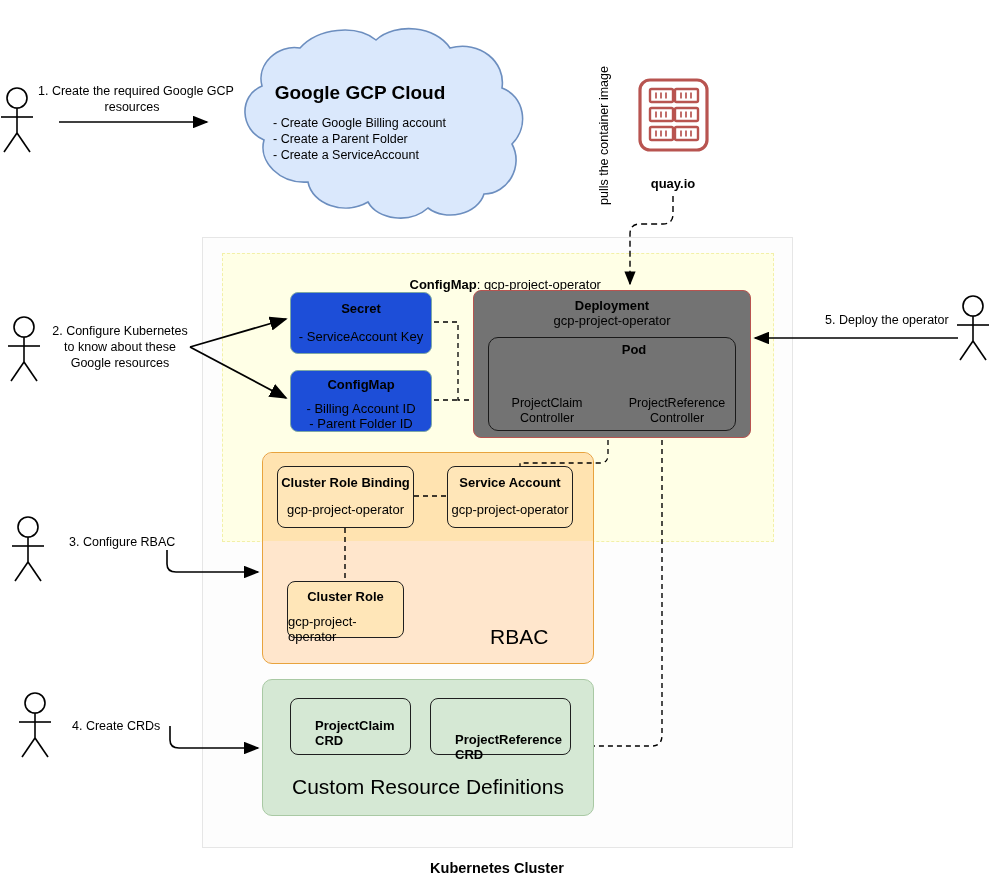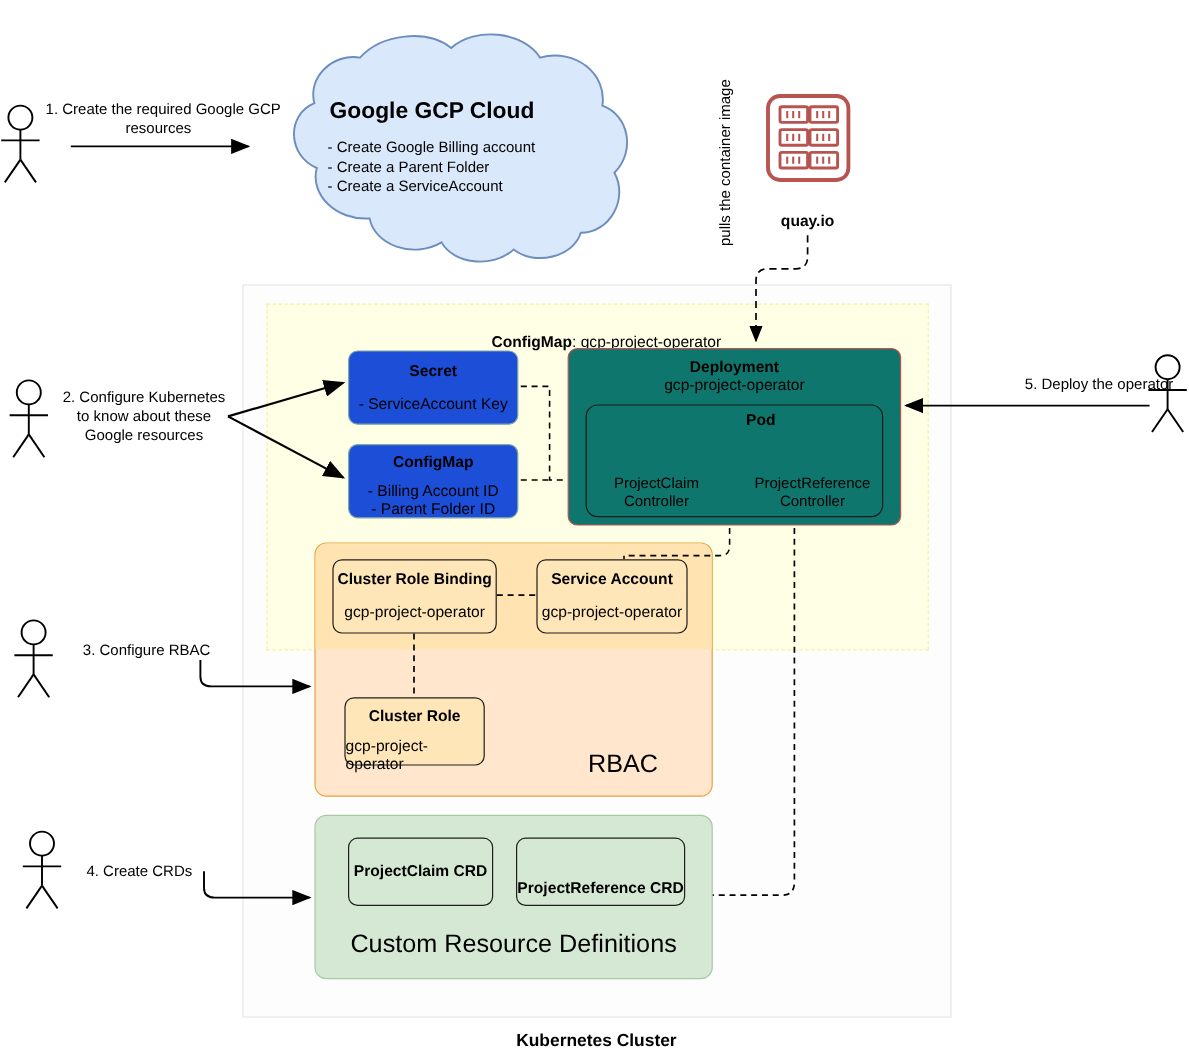--- a/index.html
+++ b/index.html
@@ -82,23 +82,24 @@
     background: #1d4ed8;
     border: 1.4px solid #7ea8a4;
   }
   .card-amber {
     background: #ffe6b8;
     border: 1.6px solid #1f1f1f;
   }
   .card-green {
     background: #d5e8d4;
     border: 1.6px solid #1f1f1f;
+    padding-left: 24px;
   }
   .card-pink {
-    background: #0f766e;
+    background: #737373;
     border: 1.6px solid #b85450;
   }
   .pod-box {
     background: transparent;
     border: 1.8px solid #1a1a1a;
     border-radius: 10px;
   }
 
   .secret-box   { left: 290px; top: 292px; width: 142px; height: 62px; }
   .configmap-box{ left: 290px; top: 370px; width: 142px; height: 62px; }
@@ -330,17 +331,17 @@
   <div class="txt ctr" style="left:38px; top:100px; width:188px; font-size:12.5px;">resources</div>
 
   <div class="txt ctr" style="left:52px; top:324px; width:136px; font-size:12.5px;">2. Configure Kubernetes</div>
   <div class="txt ctr" style="left:52px; top:340px; width:136px; font-size:12.5px;">to know about these</div>
   <div class="txt ctr" style="left:52px; top:356px; width:136px; font-size:12.5px;">Google resources</div>
 
   <div class="txt" style="left:69px; top:535px; font-size:12.5px;">3. Configure RBAC</div>
 
   <div class="txt" style="left:72px; top:719px; font-size:12.5px;">4. Create CRDs</div>
 
-  <div class="txt" style="left:854px; top:313px; font-size:12.5px;">5. Deploy the operator</div>
+  <div class="txt" style="left:825px; top:313px; font-size:12.5px;">5. Deploy the operator</div>
 
   <div class="txt ctr bold" style="left:362px; top:860px; width:270px; font-size:14.5px;">Kubernetes Cluster</div>
 
 </div>
 
 </body></html>

